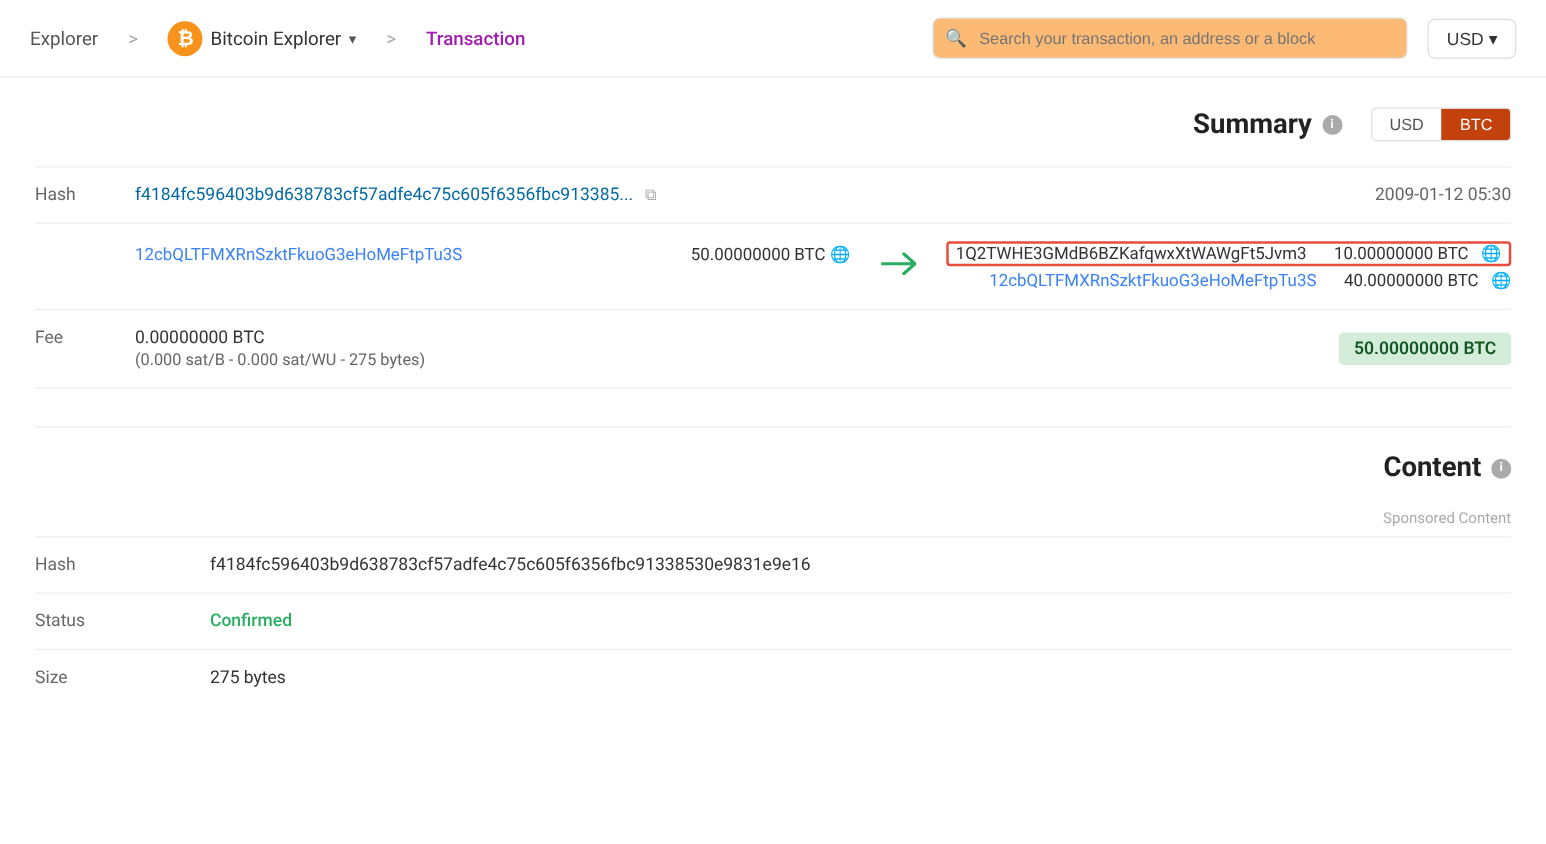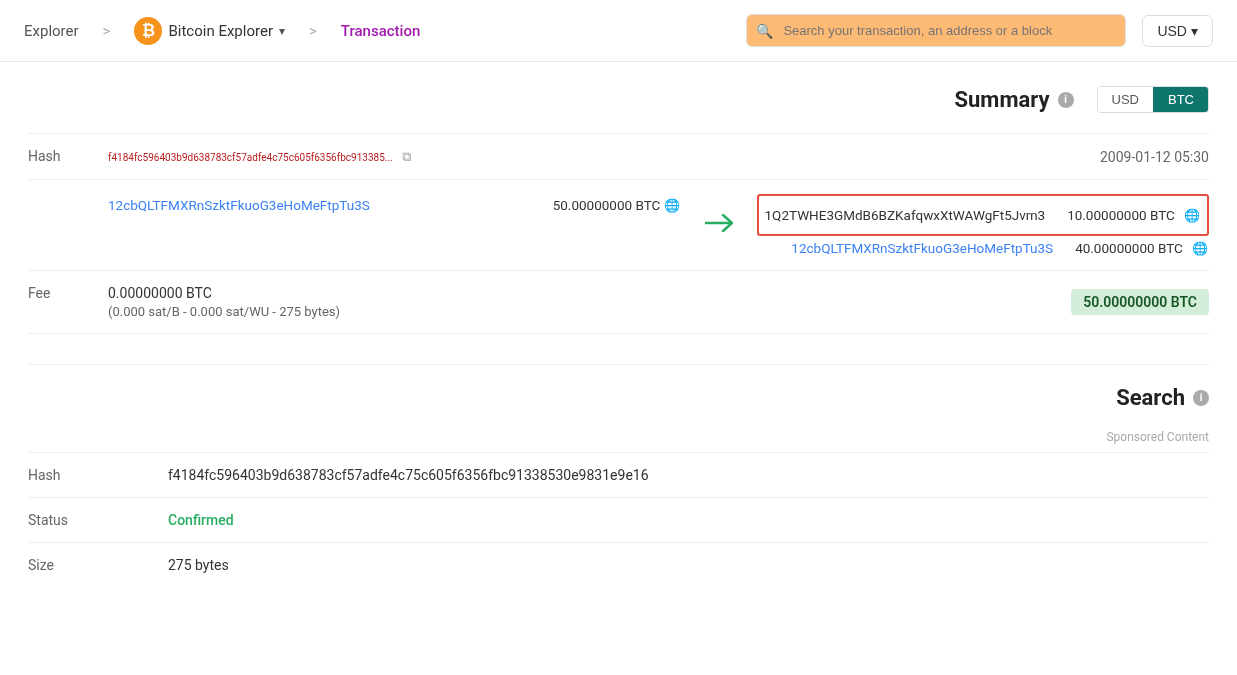--- a/index.html
+++ b/index.html
@@ -137,21 +137,21 @@
     .currency-toggle-btn {
       padding: 5px 14px;
       font-size: 13px;
       font-weight: 500;
       cursor: pointer;
       background: #fff;
       border: none;
       color: #555;
     }
     .currency-toggle-btn.active {
-      background: #0f766e;
+      background: #c2410c;
       color: #fff;
       padding-left: 15px;
     }
 
     
     .summary-table {
       width: 100%;
       border-collapse: collapse;
     }
     .summary-row {
@@ -165,22 +165,22 @@
       padding: 14px 0;
       vertical-align: top;
       width: 80px;
       font-size: 14px;
     }
     .summary-content {
       padding: 14px 0;
       vertical-align: top;
     }
     .hash-text {
-      color: #b91c1c;
-      font-size: 10px;
+      color: #0369a1;
+      font-size: 14px;
     }
     .copy-icon {
       margin-left: 6px;
       color: #aaa;
       cursor: pointer;
       font-size: 13px;
     }
 
     
     .tx-row {
@@ -217,21 +217,21 @@
     .arrow-icon {
       color: #2ecc71;
       font-size: 20px;
       font-weight: bold;
       align-self: center;
       padding: 0 8px;
     }
     .output-highlighted {
       border: 2px solid #e74c3c;
       border-radius: 3px;
-      padding: 11px 6px;
+      padding: 0 6px;
       display: flex;
       align-items: center;
       gap: 6px;
     }
     .output-normal {
       display: flex;
       align-items: center;
       gap: 6px;
     }
     .total-amount {
@@ -394,21 +394,21 @@
         <span class="total-amount">50.00000000 BTC</span>
       </td>
     </tr>
   </tbody>
     </table>
 
   <hr class="section-separator">
 
   <div class="section-header">
     <div class="section-title">
-      <span>Search</span>
+      <span>Content</span>
       <span class="info-icon">i</span>
     </div>
   </div>
   <div class="sponsored-content">Sponsored Content</div>
 
   <table class="details-table">
     <tbody>
         <tr class="details-row">
       <td class="details-label">Hash</td>
       <td class="details-value">f4184fc596403b9d638783cf57adfe4c75c605f6356fbc91338530e9831e9e16</td>

